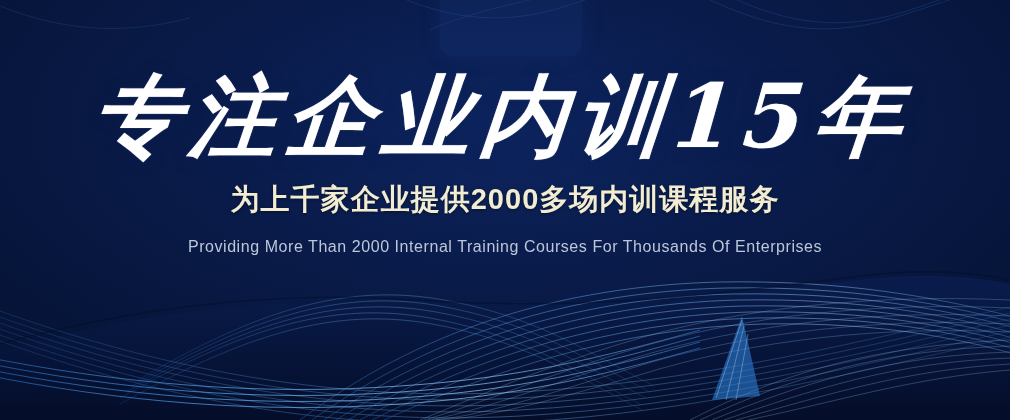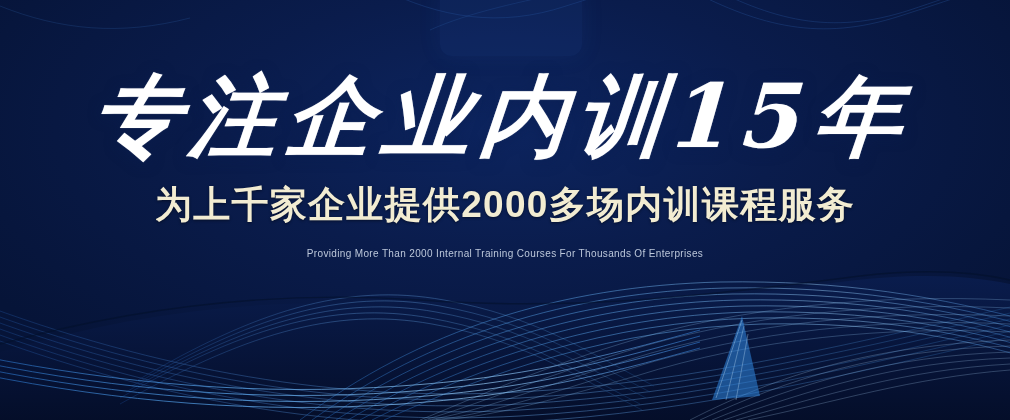--- a/index.html
+++ b/index.html
@@ -43,31 +43,31 @@
     letter-spacing:.10em;
     font-style:italic;
     text-shadow:0 0 1px rgba(255,255,255,.55), 0 2px 14px rgba(10,30,80,.55);
     white-space:nowrap;
     transform:skewX(-5deg);
   }
 
   .subtitle{
     margin:18px 0 0 0;
     color:#f2ecd2;
-    font-size:37px;
+    font-size:29px;
     font-weight:700;
     letter-spacing:.035em;
     text-shadow:0 1px 3px rgba(0,0,0,.45);
     white-space:nowrap;
   }
 
   .tagline{
     margin:18px 0 0 0;
     color:#bcc7da;
-    font-size:10px;
+    font-size:16px;
     font-weight:400;
     letter-spacing:.035em;
     white-space:nowrap;
   }
 </style>
 </head>
 <body>
 
 <div class="banner">
 

